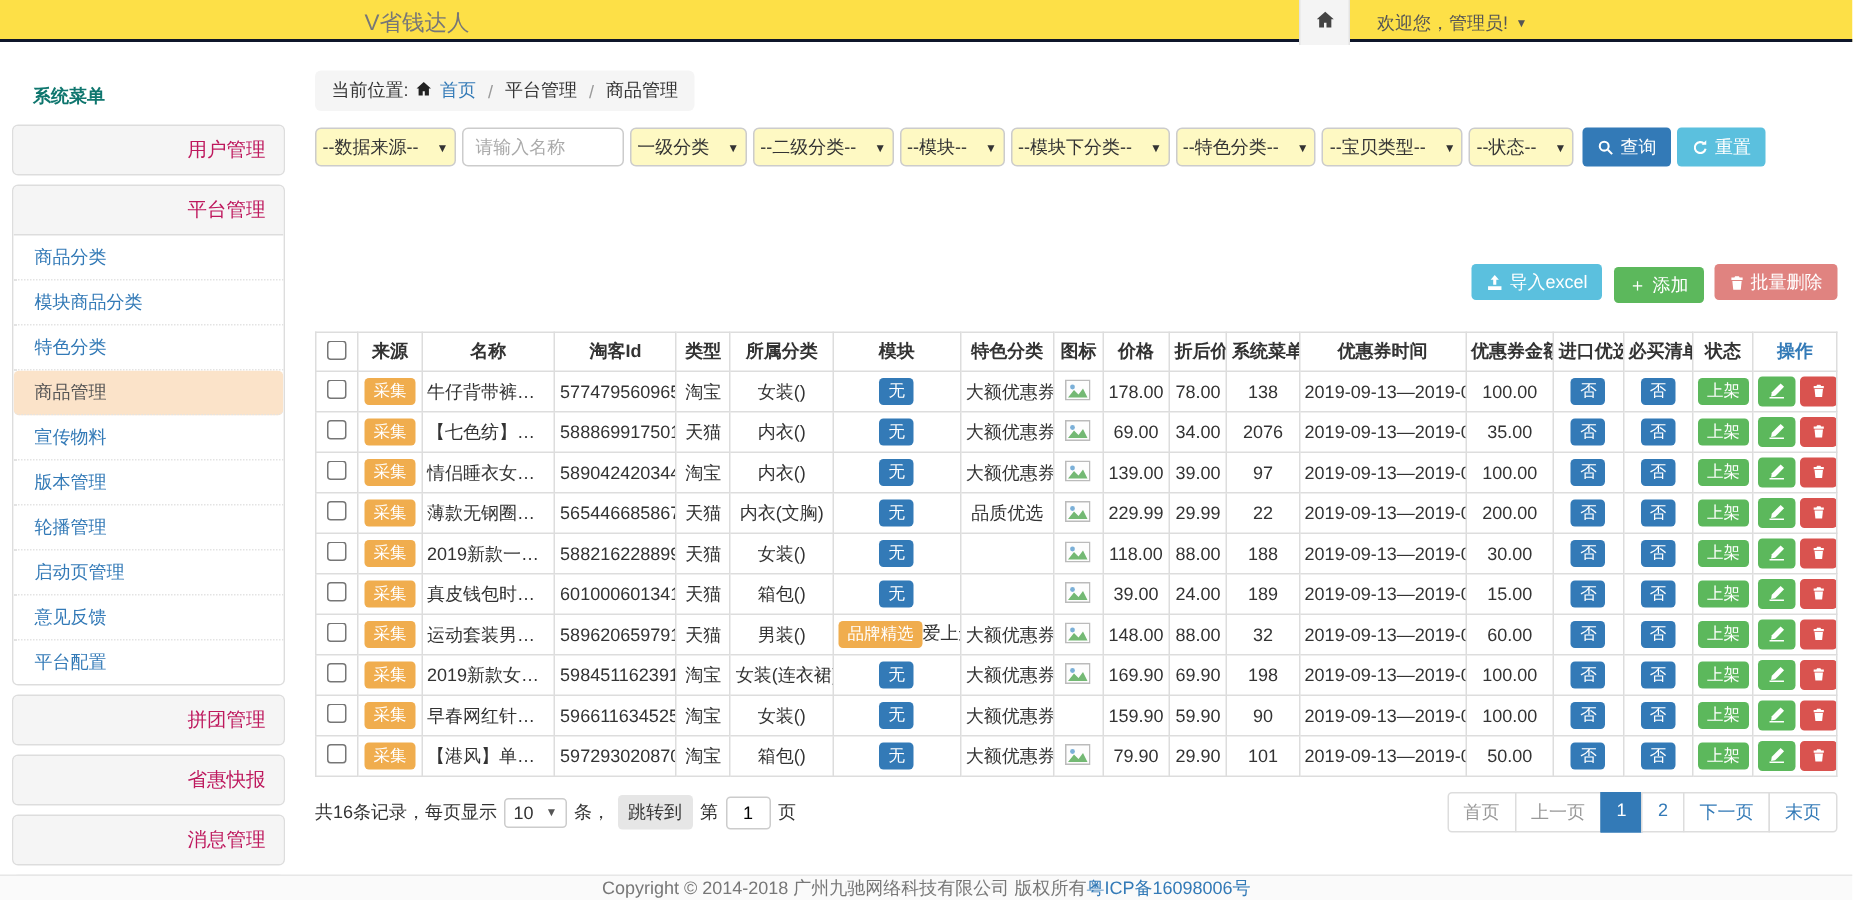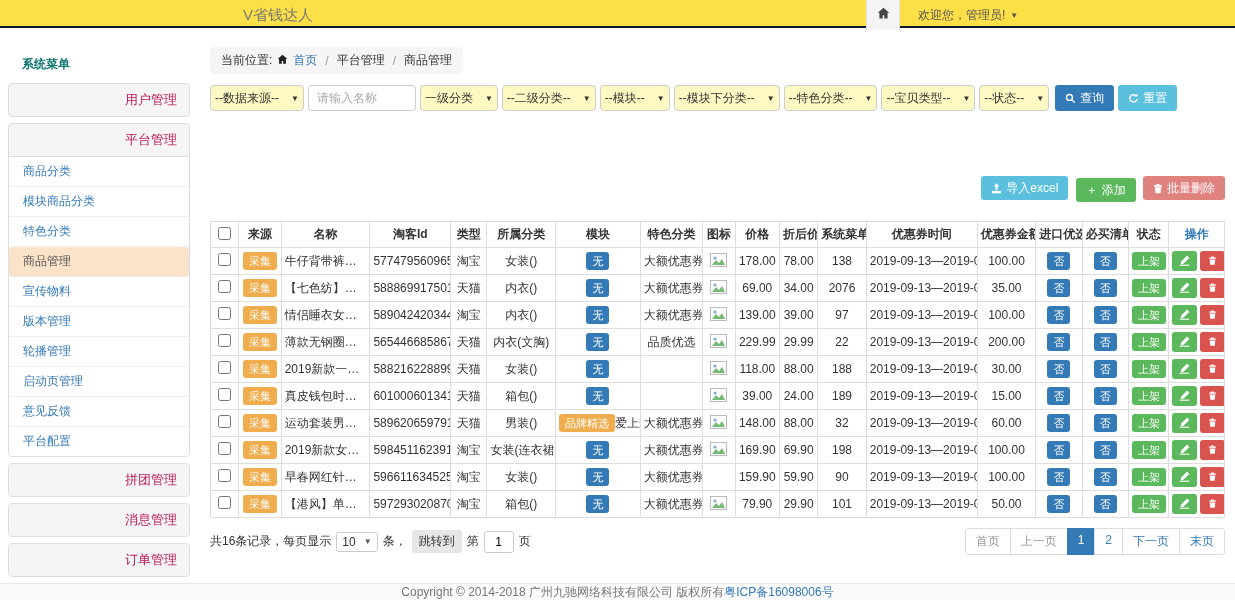--- a/index.html
+++ b/index.html
@@ -127,20 +127,23 @@
           <li class="">宣传物料</li>
           <li class="">版本管理</li>
           <li class="">轮播管理</li>
           <li class="">启动页管理</li>
           <li class="">意见反馈</li>
           <li class="">平台配置</li>
         </ul>
       </div>
       <div class="panel">
         <div class="panel-head">拼团管理</div>
+      </div>
+      <div class="panel">
+        <div class="panel-head">省惠快报</div>
       </div>
       <div class="panel">
         <div class="panel-head">消息管理</div>
       </div>
       <div class="panel">
         <div class="panel-head">订单管理</div>
       </div>
     </div>
 </aside>
 

